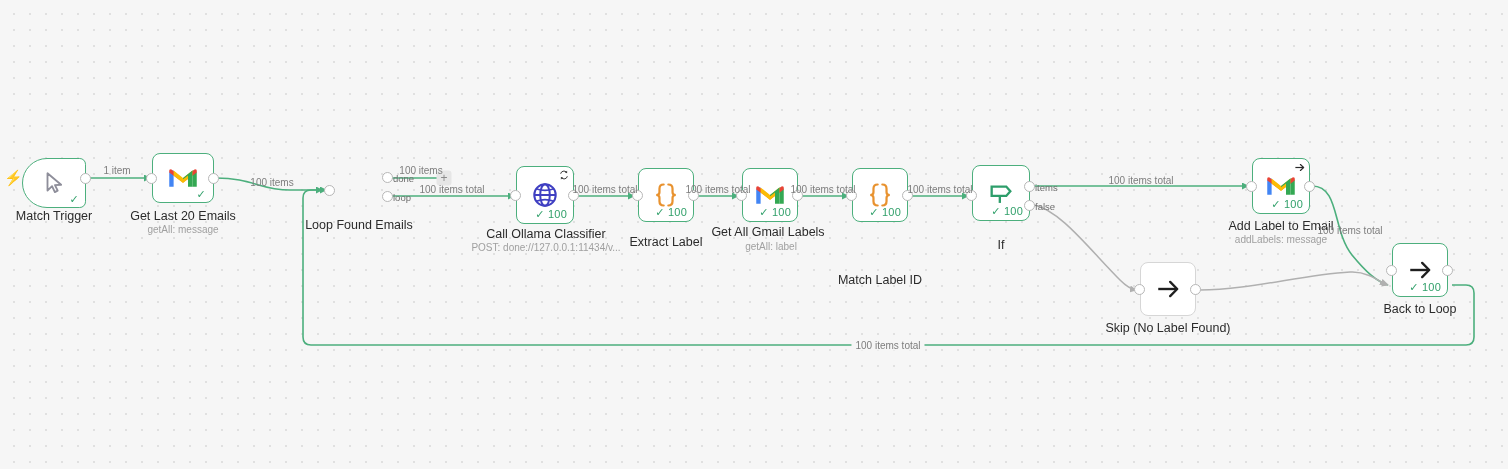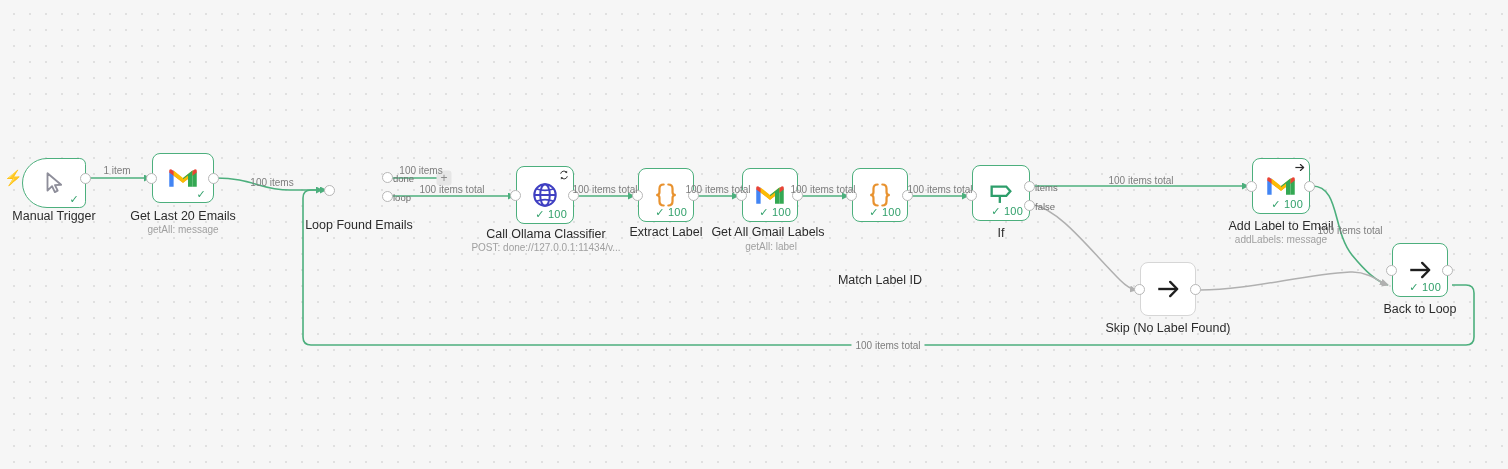--- a/index.html
+++ b/index.html
@@ -181,21 +181,21 @@
 
   <div class="node trigger" style="left:22px; top:158px; width:64px; height:50px;">
     <span class="node-icon">
       <svg width="26" height="26" viewBox="0 0 24 24">
         <path d="M6 3 L6 19 L10.2 14.9 L12.8 20.4 L15.4 19.1 L12.9 13.9 L18.6 13.6 Z" fill="none" stroke="#8e8e9a" stroke-width="1.7" stroke-linejoin="round"></path>
       </svg>
     </span>
     <span class="badge" style="right:6px;bottom:1px;"><span class="tick">✓</span></span>
   </div>
   <div class="port out" style="left:80px; top:173px;"></div>
-  <div class="node-label" style="left:54px; top:209px;">Manual Trigger</div>
+  <div class="node-label" style="left:54px; top:209px;">Match Trigger</div>
 
   <div class="node" style="left:152px; top:153px; width:62px; height:50px;">
     <span class="node-icon">
       <svg width="30" height="24" viewBox="0 0 48 36">
         <path d="M2 8 L2 32 L10 32 L10 15 L24 25 L38 15 L38 32 L46 32 L46 8 L40 5 L24 17 L8 5 Z" fill="#ffffff"></path>
         <path d="M2 32 L2 10 Q2 6 6 6 L9 6 L9 32 Z" fill="#4285f4"></path>
         <path d="M39 32 L39 6 L42 6 Q46 6 46 10 L46 32 Z" fill="#34a853"></path>
         <path d="M2 9 L24 25 L46 9 L46 6 Q46 4 43 4 L24 19 L5 4 Q2 4 2 6 Z" fill="#ea4335"></path>
         <path d="M9 6 L24 18 L39 6 L39 14 L24 26 L9 14 Z" fill="#fbbc04"></path>
         <path d="M24 18 L39 6 L39 32 L32 32 L32 14 L24 20 Z" fill="#34a853"></path>
@@ -246,21 +246,21 @@
     <span class="node-icon">
       <svg width="28" height="28" viewBox="0 0 24 24">
         <path d="M10 3 Q6.4 3 6.4 6.6 L6.4 9.6 Q6.4 12 3.6 12 Q6.4 12 6.4 14.4 L6.4 17.4 Q6.4 21 10 21" fill="none" stroke="#e8922f" stroke-width="1.9" stroke-linecap="round"></path>
         <path d="M14 3 Q17.6 3 17.6 6.6 L17.6 9.6 Q17.6 12 20.4 12 Q17.6 12 17.6 14.4 L17.6 17.4 Q17.6 21 14 21" fill="none" stroke="#e8922f" stroke-width="1.9" stroke-linecap="round"></path>
       </svg>
     </span>
     <span class="badge"><span class="tick">✓</span> <span>100</span></span>
   </div>
   <div class="port" style="left:632px; top:190px;"></div>
   <div class="port out" style="left:688px; top:190px;"></div>
-  <div class="node-label" style="left:666px; top:225px;text-align:center;">Extract Label</div>
+  <div class="node-label" style="left:666px; top:235px;text-align:center;">Extract Label</div>
 
   <div class="node" style="left:742px; top:168px; width:56px; height:54px;">
     <span class="node-icon">
       <svg width="30" height="24" viewBox="0 0 48 36">
         <path d="M2 32 L2 10 Q2 6 6 6 L9 6 L9 32 Z" fill="#4285f4"></path>
         <path d="M39 32 L39 6 L42 6 Q46 6 46 10 L46 32 Z" fill="#34a853"></path>
         <path d="M2 9 L24 25 L46 9 L46 6 Q46 4 43 4 L24 19 L5 4 Q2 4 2 6 Z" fill="#ea4335"></path>
         <path d="M9 6 L24 18 L39 6 L39 14 L24 26 L9 14 Z" fill="#fbbc04"></path>
         <path d="M24 18 L39 6 L39 32 L32 32 L32 14 L24 20 Z" fill="#34a853"></path>
       </svg>
@@ -292,21 +292,21 @@
         <line x1="11" y1="14.5" x2="11" y2="20.5" stroke="#2e9e6b" stroke-width="2"></line>
       </svg>
     </span>
     <span class="badge"><span class="tick">✓</span> <span>100</span></span>
   </div>
   <div class="port" style="left:966px; top:190px;"></div>
   <div class="port out" style="left:1024px; top:181px;"></div>
   <div class="port out" style="left:1024px; top:200px;"></div>
   <div class="port-label" style="left:1035px; top:187px;">items</div>
   <div class="port-label" style="left:1035px; top:206px;">false</div>
-  <div class="node-label" style="left:1001px; top:226px;">If</div>
+  <div class="node-label" style="left:1001px; top:238px;">If</div>
 
   <div class="node" style="left:1252px; top:158px; width:58px; height:56px;">
     <span class="corner-icon">
       <svg width="11" height="11" viewBox="0 0 24 24">
         <line x1="3" y1="12" x2="20" y2="12" stroke="#2b2b2b" stroke-width="2.6"></line>
         <path d="M14 5.5 L21 12 L14 18.5" fill="none" stroke="#2b2b2b" stroke-width="2.6" stroke-linecap="round" stroke-linejoin="round"></path>
       </svg>
     </span>
     <span class="node-icon">
       <svg width="30" height="24" viewBox="0 0 48 36">

